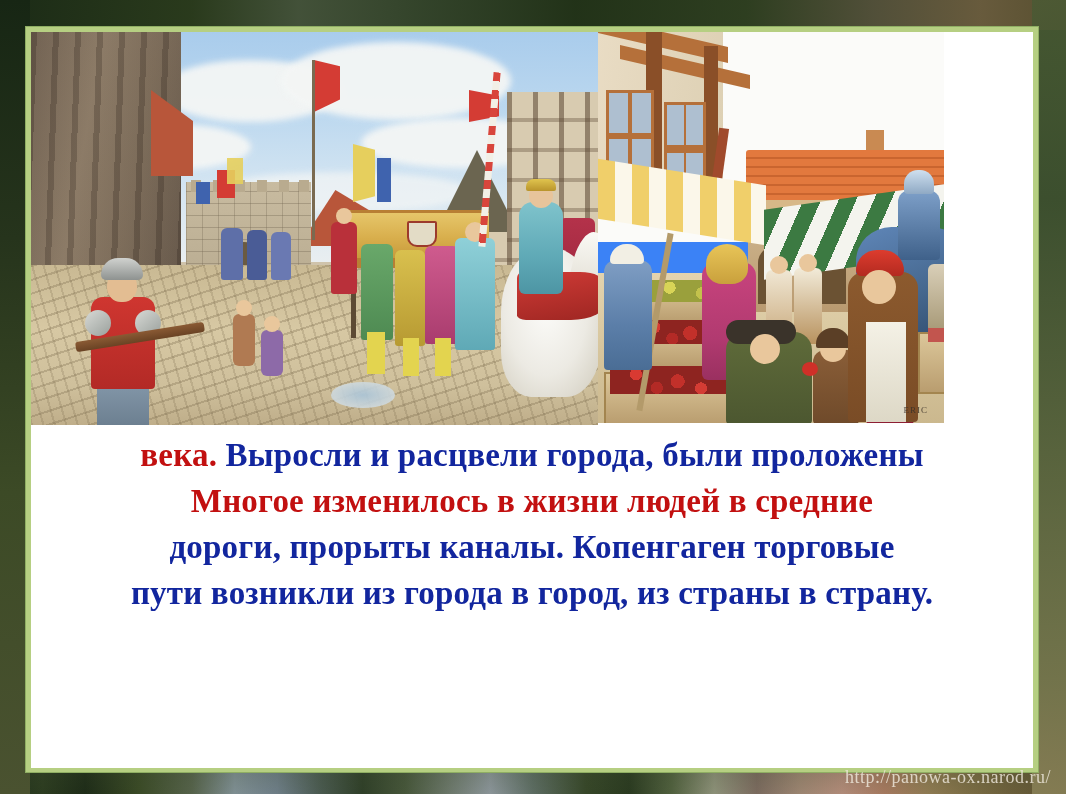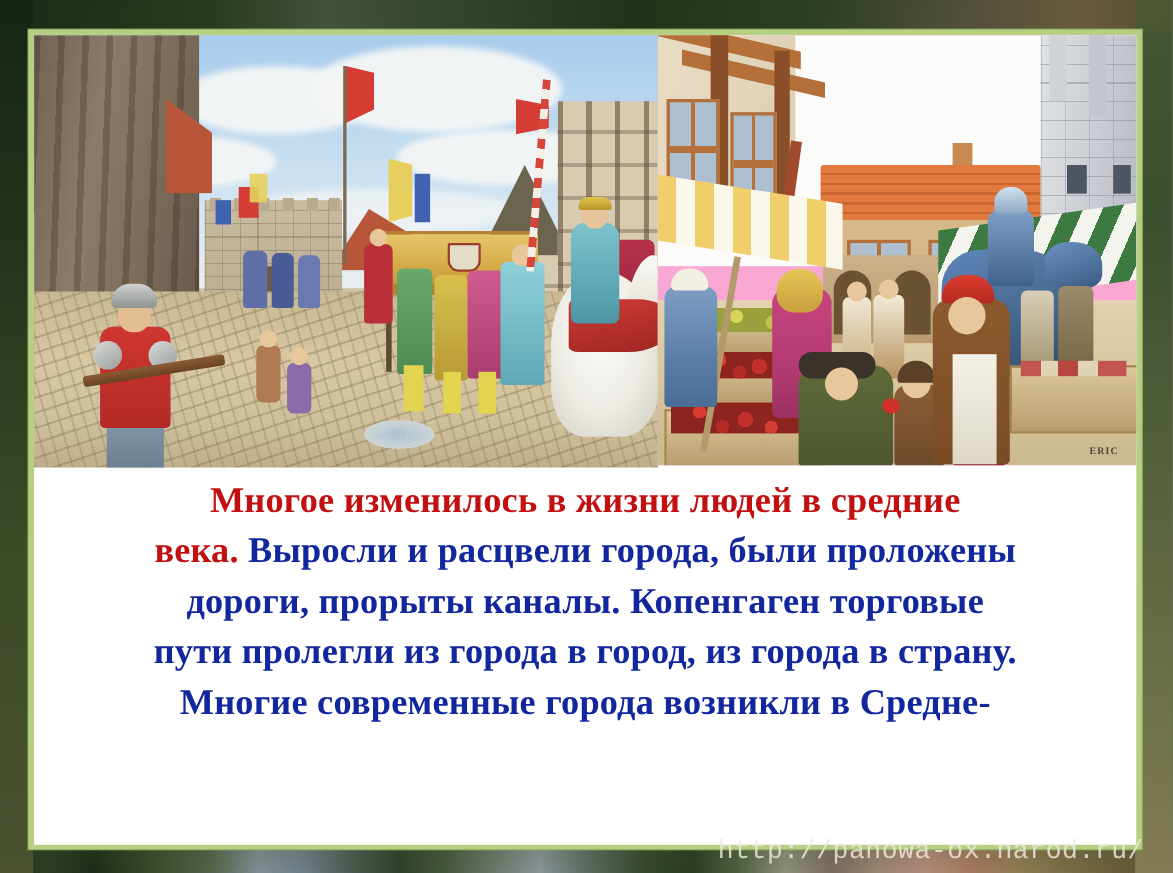--- a/index.html
+++ b/index.html
@@ -59,21 +59,21 @@
     position:absolute;left:31px;top:32px;width:1002px;height:736px;
     background:#ffffff;
   }
 
   
   .images{
     position:absolute;left:31px;top:32px;width:1002px;height:393px;
   }
   .pic{position:absolute;overflow:hidden;}
   .pic-left{left:0;top:0;width:567px;height:393px;background:#cfc3ab;}
-  .pic-right{left:567px;top:0;width:435px;height:391px;background:#f9a8d4;font-weight:bold;}
+  .pic-right{left:567px;top:0;width:346px;height:391px;background:#3b82f6;}
 
   
   .l-sky{position:absolute;left:0;top:0;width:567px;height:230px;
     background:linear-gradient(180deg,#a9ccec 0%,#bcd8ef 35%,#d6e6f2 70%,#e9eef0 100%);}
   .cloud{position:absolute;background:#f4f6f5;border-radius:50%;filter:blur(3px);opacity:.95;}
   .l-bldg-left{
     position:absolute;left:0;top:0;width:150px;height:330px;
     background:linear-gradient(100deg,#6e5f50 0%,#8b7a66 35%,#7a6a58 62%,#5d5044 100%);
   }
   .l-bldg-left:after{
@@ -251,23 +251,23 @@
     font-size:33px;
     line-height:46px;
     white-space:nowrap;
     letter-spacing:.2px;
   }
   .tline .red{color:#C21010;}
   .tline .blue{color:#12269E;}
 
   
   .watermark{
-    position:absolute;right:26px;bottom:6px;
-    font-family:Liberation Mono, monospace;
-    font-size:24px;letter-spacing:.5px;
+    position:absolute;right:15px;bottom:6px;
+    font-family:Liberation Serif, serif;
+    font-size:18px;letter-spacing:.5px;
     color:#efe9dd;opacity:.82;
   }
 </style>
 </head>
 <body>
 
 <div id="slide">
 
   <div class="bg-base"></div>
   <div class="bg-green-overlay"></div>
@@ -449,31 +449,28 @@
       <div class="fig" style="left:364px;top:228px;width:32px;height:70px;background:linear-gradient(180deg,#9a8a6a,#7a6a4a);"></div>
       <div class="crate" style="left:320px;top:300px;width:115px;height:58px;"></div>
       <div style="position:absolute;left:330px;top:296px;width:96px;height:14px;background:linear-gradient(90deg,#c2554e 0 18px,#e0d4b4 18px 34px,#b8483f 34px 52px,#e0d4b4 52px 70px,#c2554e 70px 96px);"></div>
 
       <div class="sig">ERIC</div>
     </div>
   </div>
 
   <div class="textblock">
     <div class="tline">
+      <span class="red">века.</span><span class="blue"> Выросли и расцвели города, были проложены</span>
+    </div>
+    <div class="tline">
       <span class="red">Многое изменилось в жизни людей в средние</span>
-    </div>
-    <div class="tline">
-      <span class="red">века.</span><span class="blue"> Выросли и расцвели города, были проложены</span>
     </div>
     <div class="tline">
       <span class="blue">дороги, прорыты каналы. Копенгаген торговые</span>
     </div>
     <div class="tline">
-      <span class="blue">пути пролегли из города в город, из города в страну.</span>
-    </div>
-    <div class="tline">
-      <span class="blue">Многие современные города возникли в Средне-</span>
+      <span class="blue">пути возникли из города в город, из страны в страну.</span>
     </div>
   </div>
 
   <div class="watermark">http://panowa-ox.narod.ru/</div>
 
 </div>
 
 </body></html>

